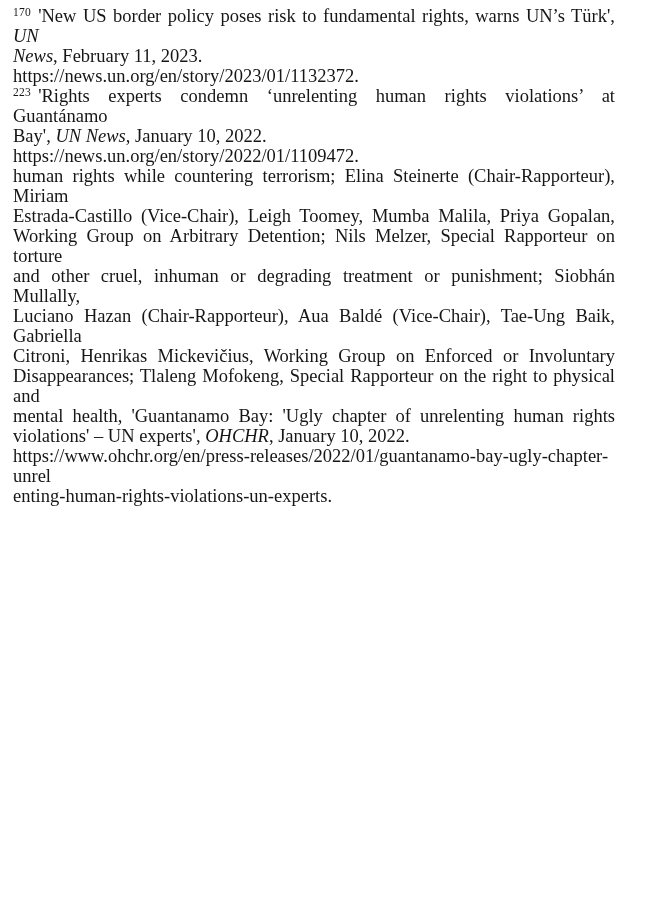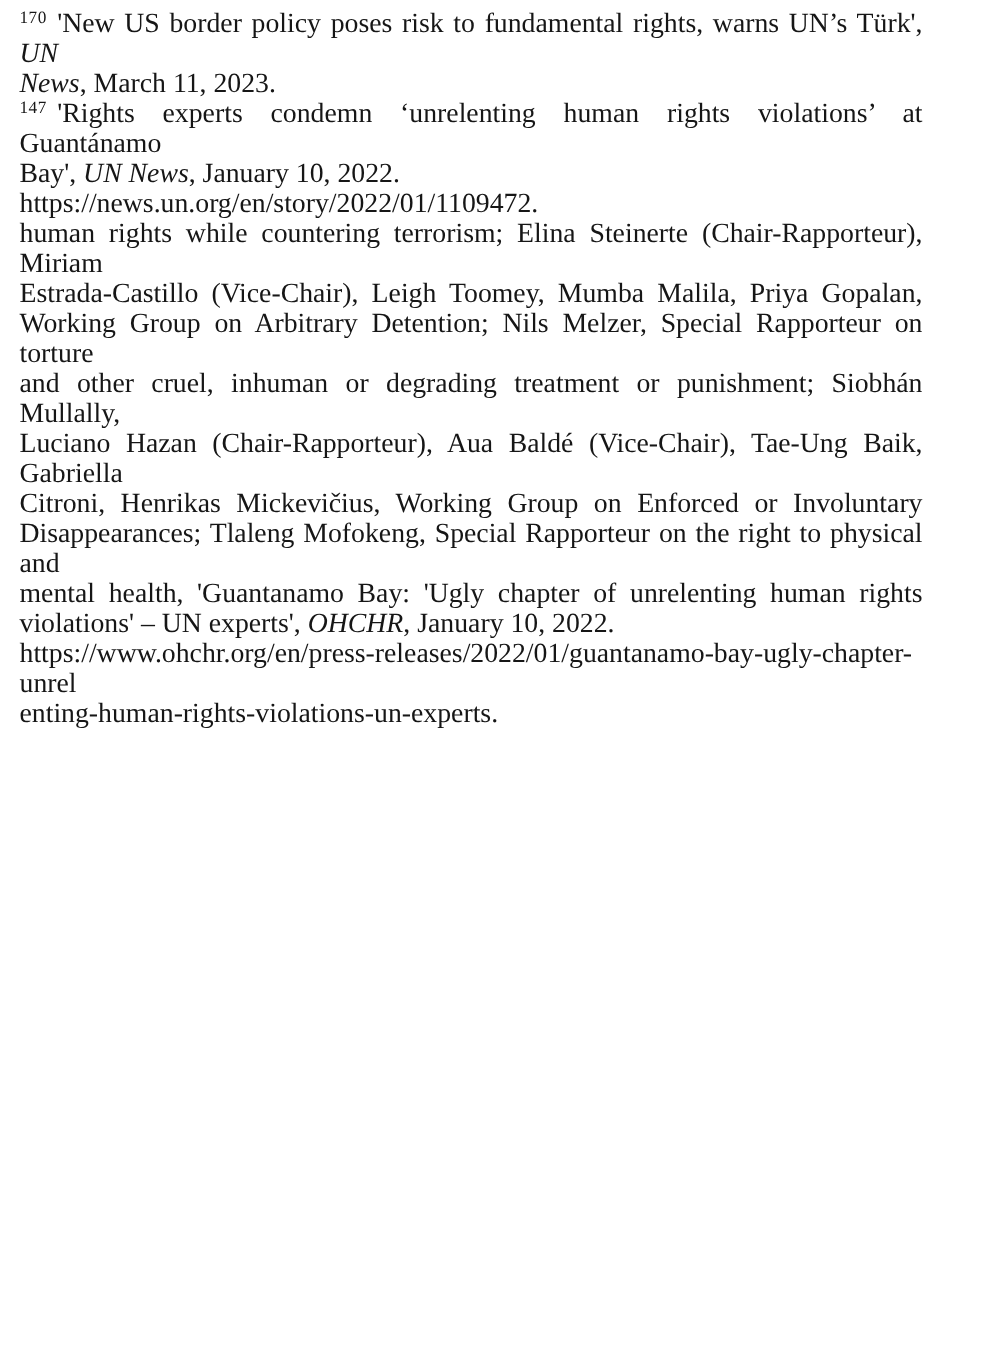--- a/index.html
+++ b/index.html
@@ -43,24 +43,25 @@
     word-break: keep-all;
   }
 </style>
 </head>
 <body>
 
 <div class="page" style="background: rgb(255, 255, 255); color: rgb(22, 22, 22);">
   <div id="footnotes">
       <div class="footnote">
         <div class="line just"><sup>170</sup><span>'New US border policy poses risk to fundamental rights, warns UN’s Türk', </span><span class="it">UN</span></div>
-        <div class="line"><span class="it">News</span><span>, March 11, 2023.</span></div>
+        <div class="line"><span class="it">News</span><span>, February 11, 2023.</span></div>
+        <div class="line url-line"><span>https://news.un.org/en/story/2023/01/1132372.</span></div>
       </div>
       <div class="footnote">
-        <div class="line just"><sup>147</sup><span>'Rights experts condemn ‘unrelenting human rights violations’ at Guantánamo</span></div>
+        <div class="line just"><sup>223</sup><span>'Rights experts condemn ‘unrelenting human rights violations’ at Guantánamo</span></div>
         <div class="line"><span>Bay', </span><span class="it">UN News</span><span>, January 10, 2022.</span></div>
         <div class="line url-line"><span>https://news.un.org/en/story/2022/01/1109472.</span></div>
       </div>
       <div class="footnote">
         <div class="line just"><span>human rights while countering terrorism; Elina Steinerte (Chair-Rapporteur), Miriam</span></div>
         <div class="line just"><span>Estrada-Castillo (Vice-Chair), Leigh Toomey, Mumba Malila, Priya Gopalan,</span></div>
         <div class="line just"><span>Working Group on Arbitrary Detention; Nils Melzer, Special Rapporteur on torture</span></div>
         <div class="line just"><span>and other cruel, inhuman or degrading treatment or punishment; Siobhán Mullally,</span></div>
         <div class="line just"><span>Luciano Hazan (Chair-Rapporteur), Aua Baldé (Vice-Chair), Tae-Ung Baik, Gabriella</span></div>
         <div class="line just"><span>Citroni, Henrikas Mickevičius, Working Group on Enforced or Involuntary</span></div>

